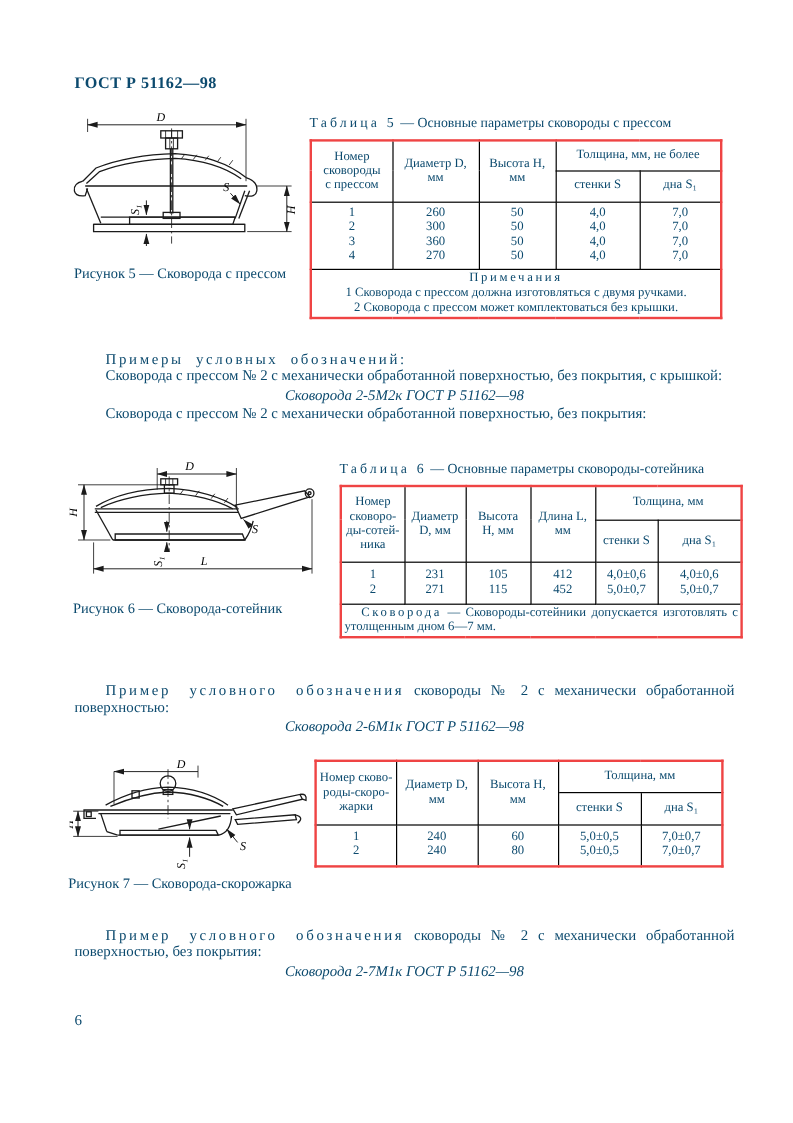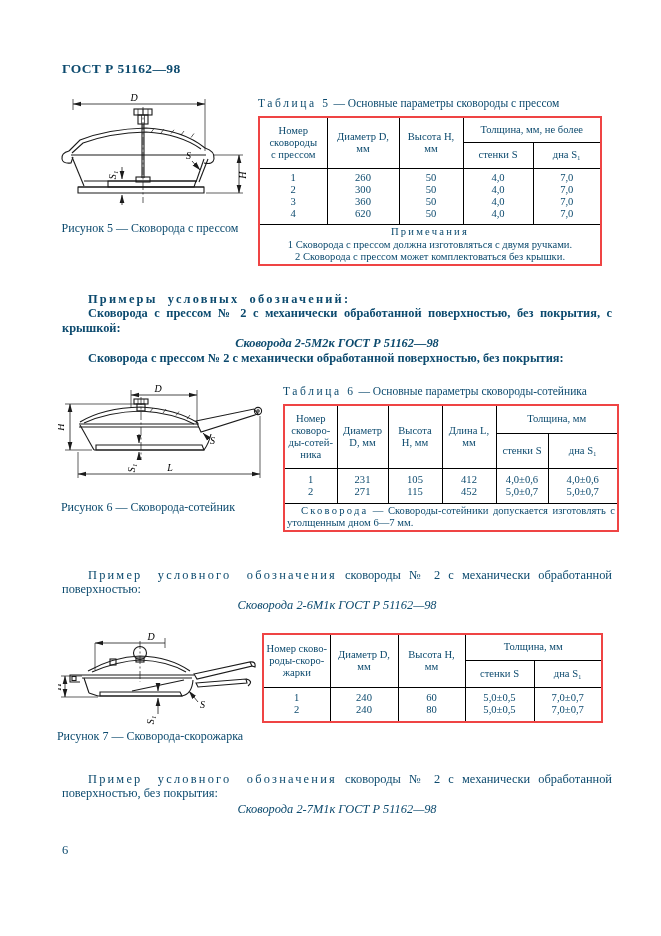--- a/index.html
+++ b/index.html
@@ -146,21 +146,21 @@
         <th>дна S₁</th>
       </tr>
       <tr style="height:56px;">
         <td class="cells">1
 2
 3
 4</td>
         <td class="cells">260
 300
 360
-620</td>
+270</td>
         <td class="cells">50
 50
 50
 50</td>
         <td class="cells">4,0
 4,0
 4,0
 4,0</td>
         <td class="cells">7,0
 7,0
@@ -171,21 +171,21 @@
         <td colspan="5" class="notes">
           <div class="note-title">Примечания</div>
           <div>1  Сковорода с прессом должна изготовляться с двумя ручками.</div>
           <div>2  Сковорода с прессом может комплектоваться без крышки.</div>
         </td>
       </tr>
     </tbody>
       </table>
   </div>
 
-  <div class="textblock" style="top:292px;font-weight:bold;">
+  <div class="textblock" style="top:292px;">
     <div class="para ind"><span class="sp2">Примеры условных обозначений:</span></div>
     <div class="para ind">Сковорода с прессом № 2 с механически обработанной поверхностью, без покрытия, с крышкой:</div>
     <div class="desig">Сковорода 2-5М2к ГОСТ Р 51162—98</div>
     <div class="para ind">Сковорода с прессом № 2 с механически обработанной поверхностью, без покрытия:</div>
   </div>
 
   <div class="fig" style="left:58px; top:384px;">
     <svg width="215" height="98" viewBox="0 0 215 98">
       <defs>
         <marker id="ar6" viewBox="0 0 10 8" refX="9.5" refY="4" markerWidth="11" markerHeight="9" orient="auto-start-reverse">

